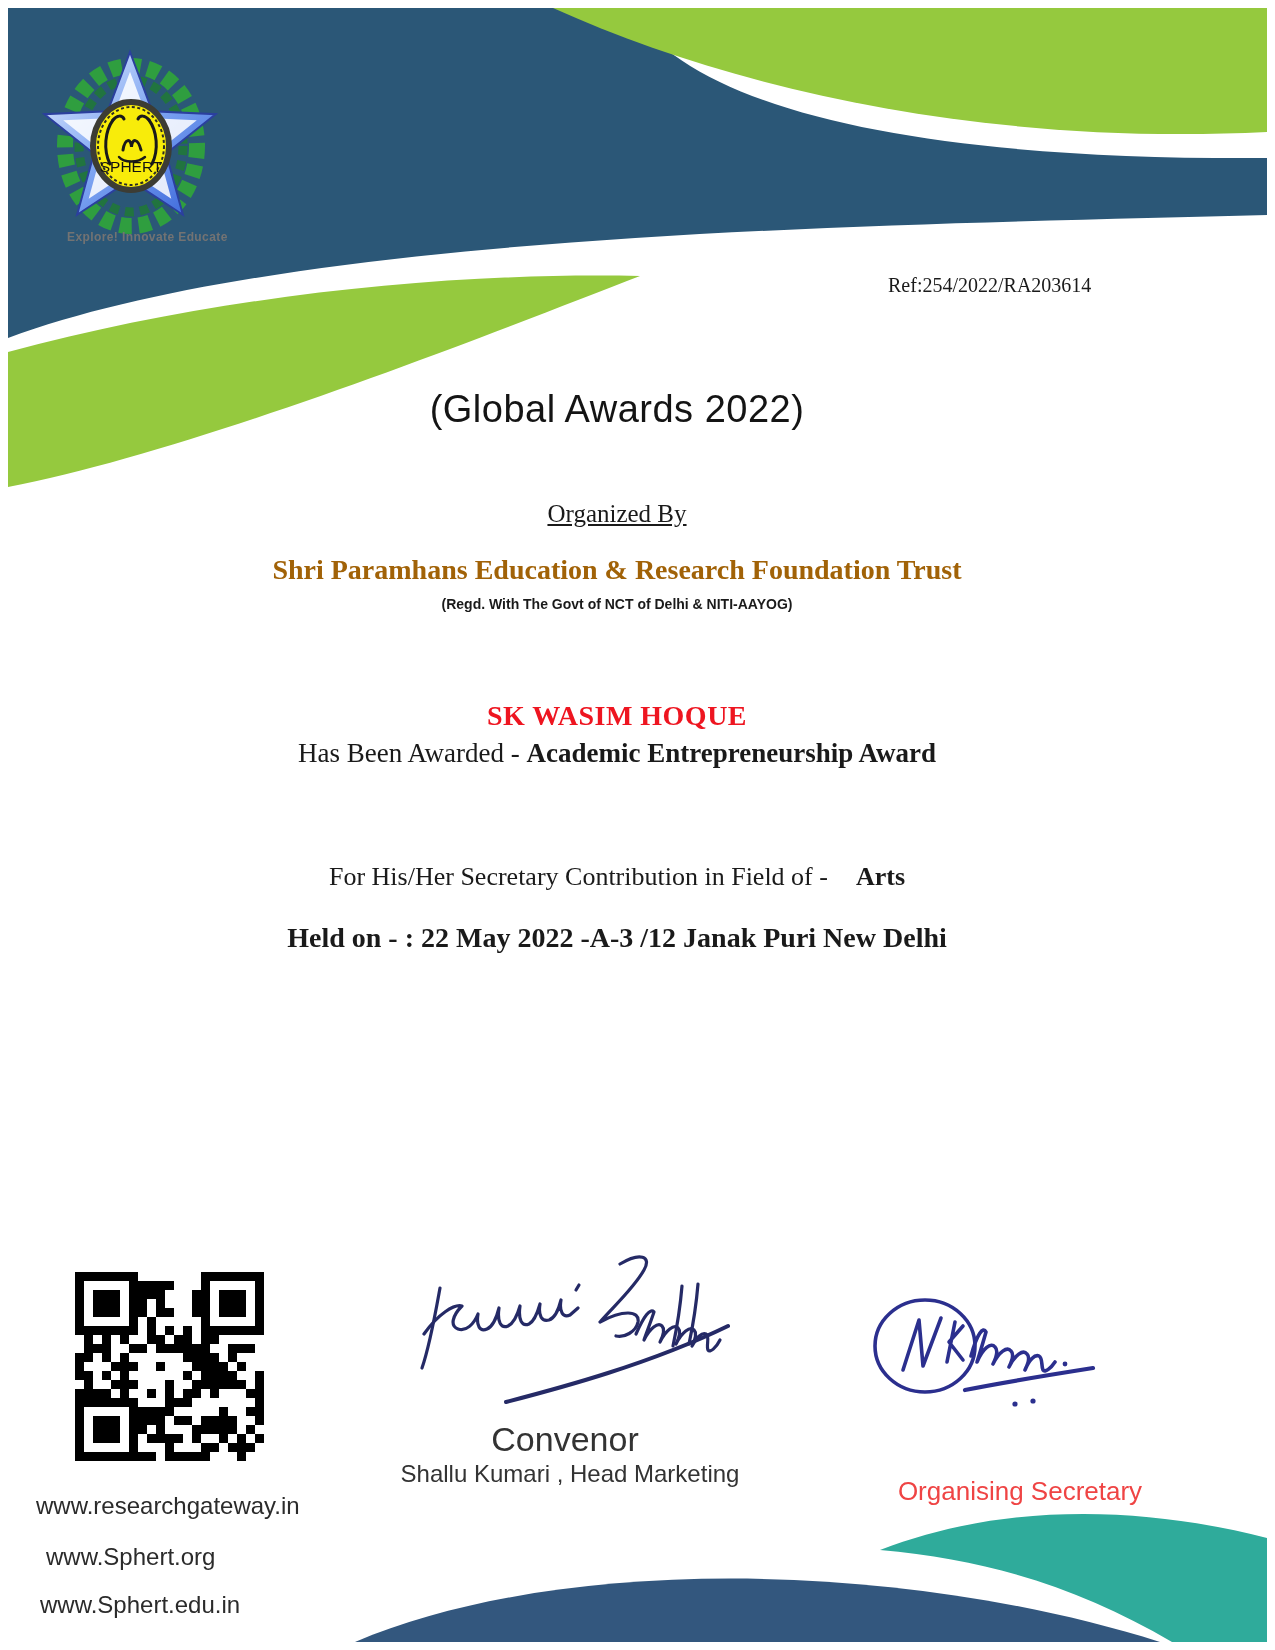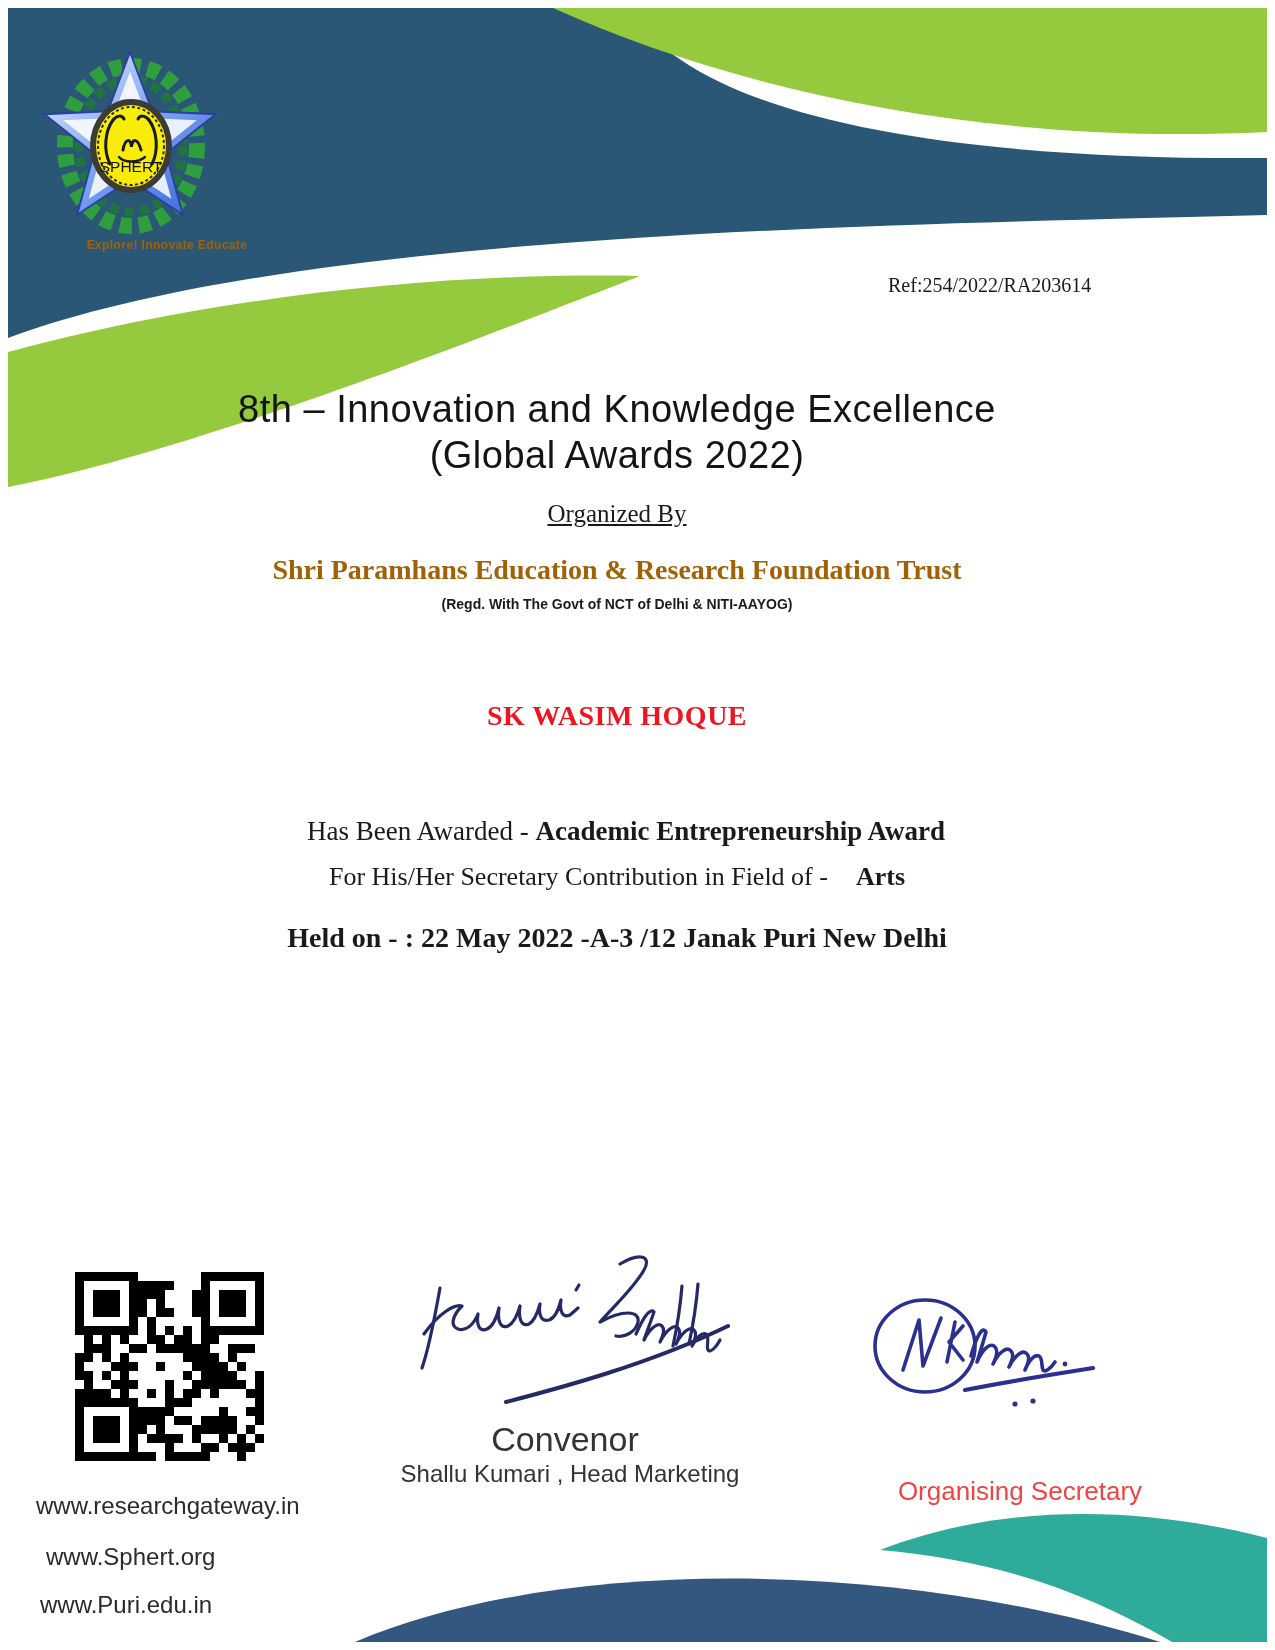--- a/index.html
+++ b/index.html
@@ -10,35 +10,35 @@
   .abs{position:absolute;}
   .ctr{left:0;width:1234px;text-align:center;}
   .ref{top:274px;left:888px;font-size:20px;}
   .title{top:386px;font-family:"Liberation Sans","DejaVu Sans",sans-serif;font-size:38px;line-height:46px;
          letter-spacing:0.5px;color:#141414;}
   .organized{top:500px;font-size:25px;text-decoration:underline;}
   .org-name{top:554px;font-size:28px;font-weight:bold;color:#a16207;}
   .regd{top:596px;font-family:"Liberation Sans","DejaVu Sans",sans-serif;font-size:14px;font-weight:bold;}
   .certifies{top:634px;font-size:24px;}
   .recipient{top:700px;font-size:28px;font-weight:bold;color:#EE1520;letter-spacing:0.5px;}
-  .awarded{top:816px;font-size:27px;padding-left:9px;}
+  .awarded{top:738px;font-size:27px;}
   .awarded b{font-size:27px;}
   .contrib{top:862px;font-size:26px;}
   .field-gap{margin-left:28px;font-weight:bold;}
   .held{top:922px;font-size:28px;font-weight:bold;}
   .sans{font-family:"Liberation Sans","DejaVu Sans",sans-serif;}
   .convenor{top:1420px;left:415px;width:300px;text-align:center;font-size:34px;color:#333;}
   .convenor-detail{top:1460px;left:385px;width:370px;text-align:center;font-size:24px;color:#333;}
   .org-sec{top:1476px;left:860px;width:320px;text-align:center;font-size:26px;color:#ef4444;}
   .link{color:#2b2b2b;font-size:24px;}
   .link1{top:1492px;left:36px;}
   .link2{top:1543px;left:46px;}
   .link3{top:1591px;left:40px;}
-  .tagline{top:238px;left:67px;width:200px;text-align:center;font-family:"Liberation Sans","DejaVu Sans",sans-serif;
-           font-size:12px;font-weight:bold;color:#a16207;letter-spacing:0.4px;}
+  .tagline{top:230px;left:67px;width:200px;font-family:"Liberation Sans","DejaVu Sans",sans-serif;
+           font-size:12px;font-weight:bold;color:#737373;letter-spacing:0.4px;}
   .qr{position:absolute;left:75px;top:1272px;}
   .sig{position:absolute;}
   .sig-left{left:410px;top:1250px;}
   .sig-right{left:865px;top:1268px;}
 </style>
 </head>
 <body>
 
 <div class="page">
 
@@ -75,21 +75,20 @@
       </g>
       <text x="131" y="172" text-anchor="middle" font-family="Liberation Sans, DejaVu Sans, sans-serif" font-size="15.5" fill="#111">SPHERT</text>
     </g>
   </svg>
 
   <div class="abs tagline">Explore! Innovate Educate</div>
 
   <div class="abs ref">Ref:254/2022/RA203614</div>
 
   <div class="abs ctr title">
-    <div>8th – Innovation and Knowledge Excellence</div>
     <div>(Global Awards 2022)</div>
   </div>
 
   <div class="abs ctr organized">Organized By</div>
 
   <div class="abs ctr org-name">Shri Paramhans Education &amp; Research Foundation Trust</div>
 
   <div class="abs ctr regd">(Regd. With The Govt of NCT of Delhi &amp; NITI-AAYOG)</div>
 
 
@@ -379,15 +378,15 @@
     </g>
     <circle cx="200" cy="96" r="2.4" fill="#2B2F8E"></circle>
     <circle cx="150" cy="136" r="2.6" fill="#2B2F8E"></circle>
     <circle cx="168" cy="133" r="2.6" fill="#2B2F8E"></circle>
   </svg>
 
   <div class="abs sans org-sec">Organising Secretary</div>
 
   <div class="abs sans link link1">www.researchgateway.in</div>
   <div class="abs sans link link2">www.Sphert.org</div>
-  <div class="abs sans link link3">www.Puri.edu.in</div>
+  <div class="abs sans link link3">www.Sphert.edu.in</div>
 
 </div>
 
 </body></html>

